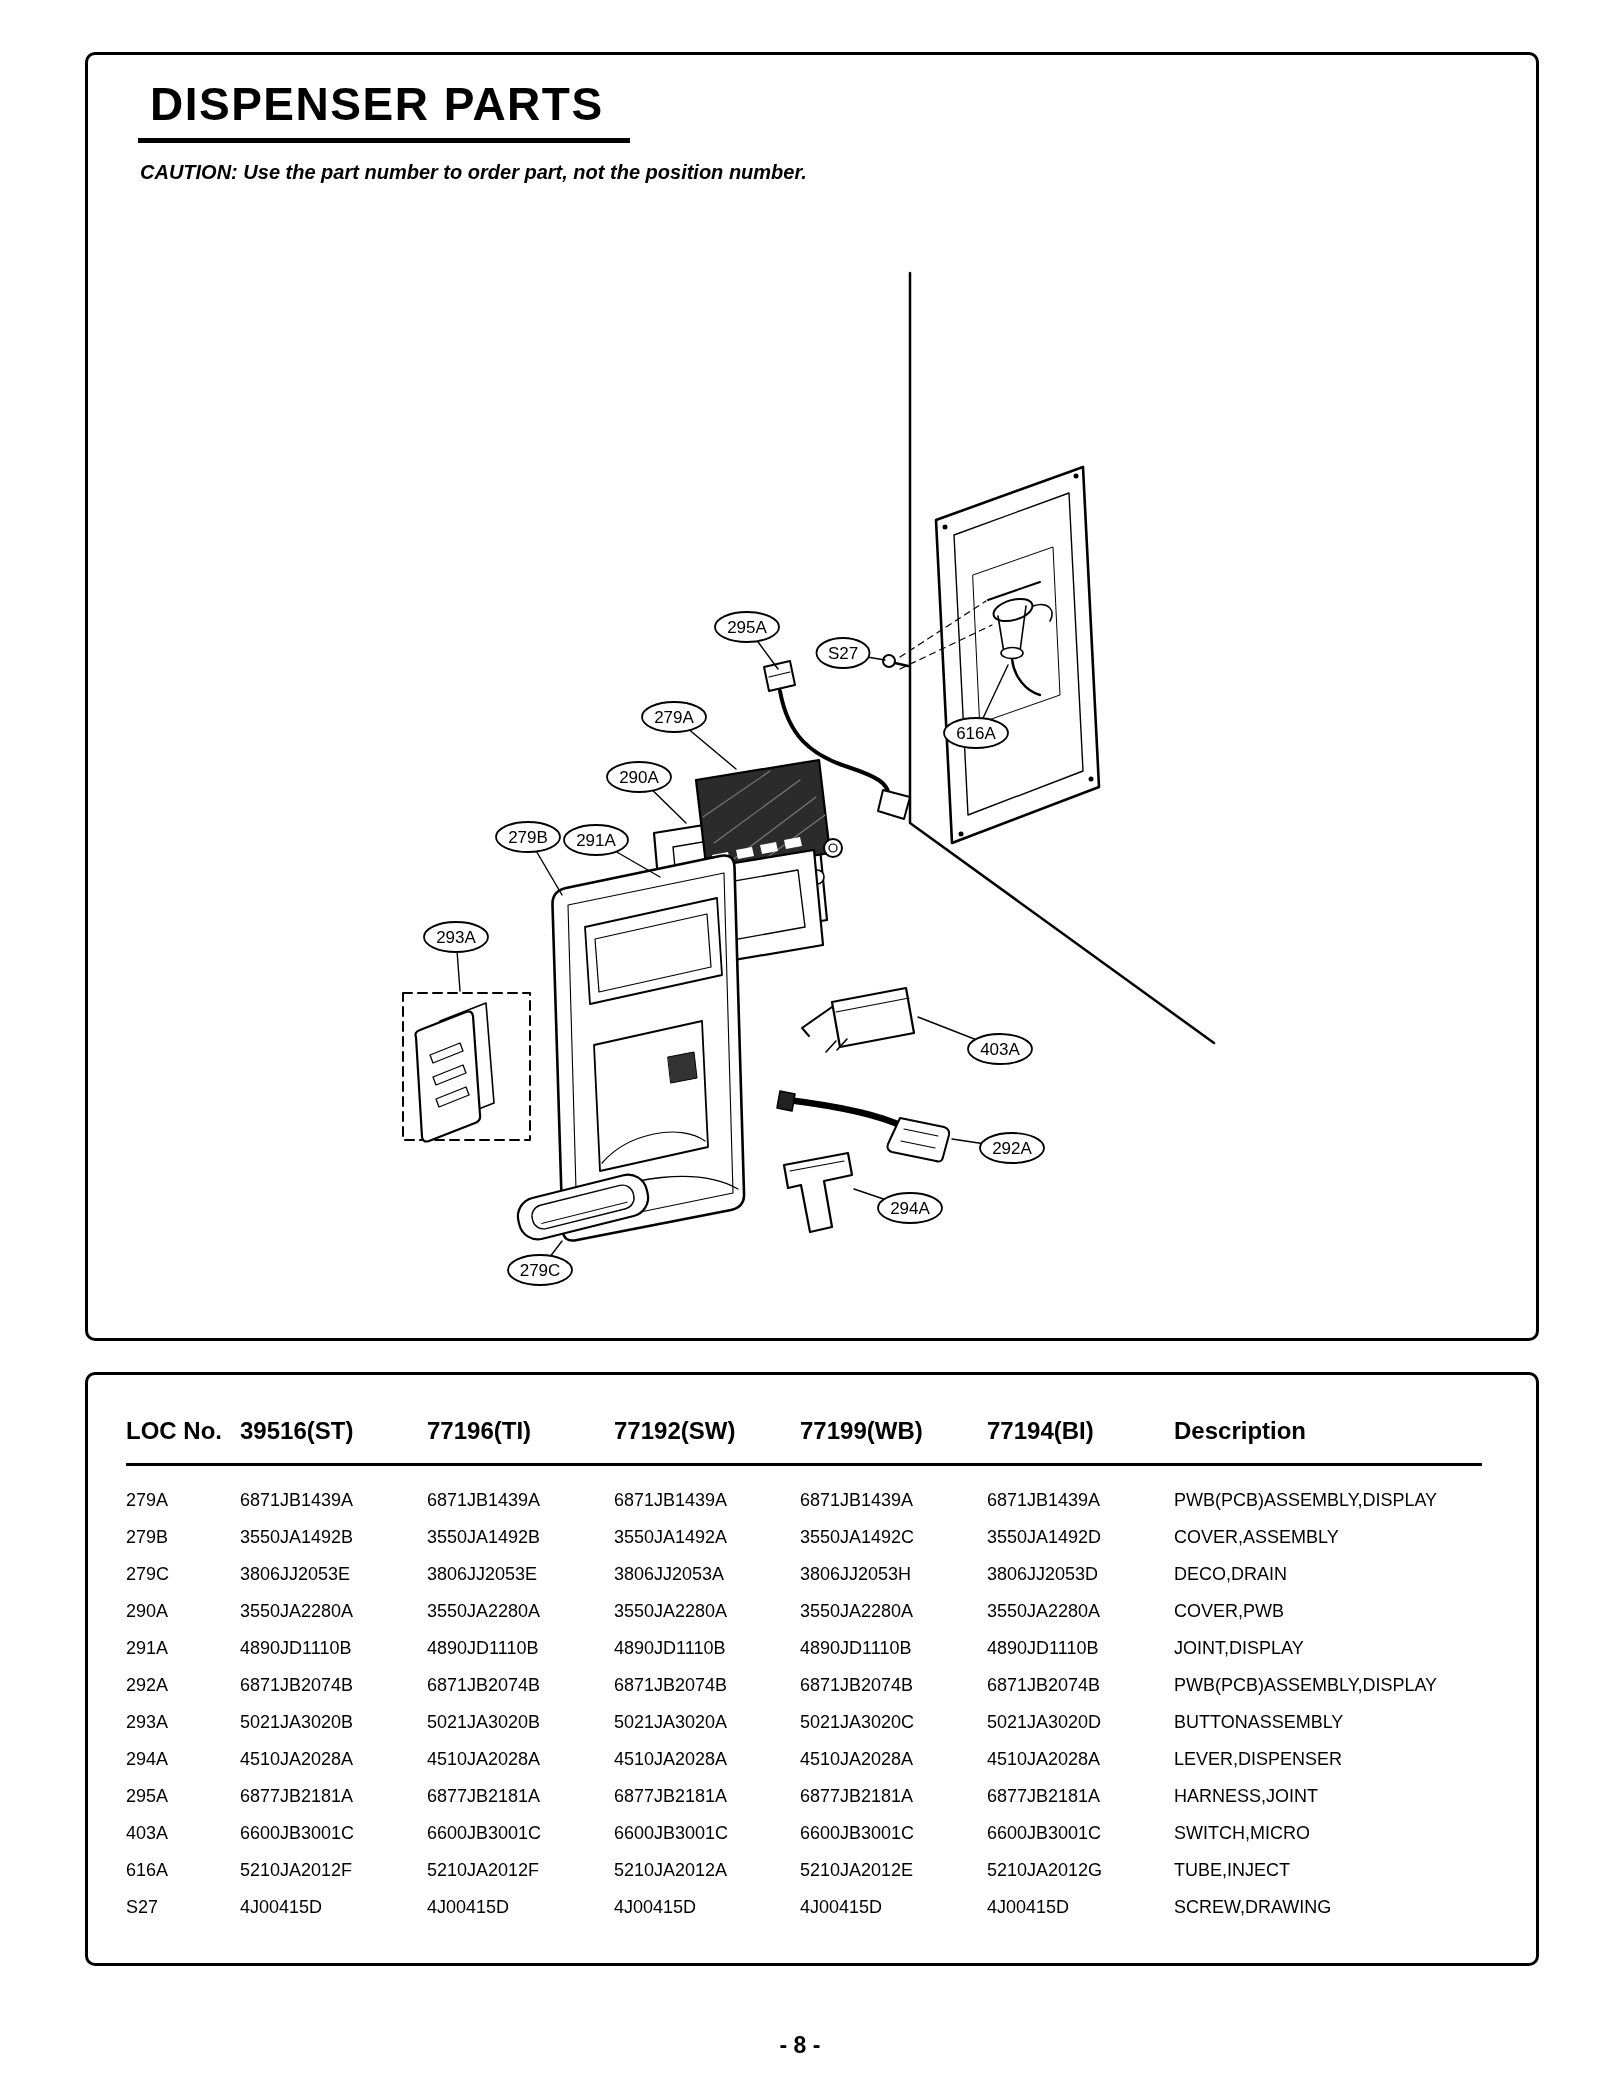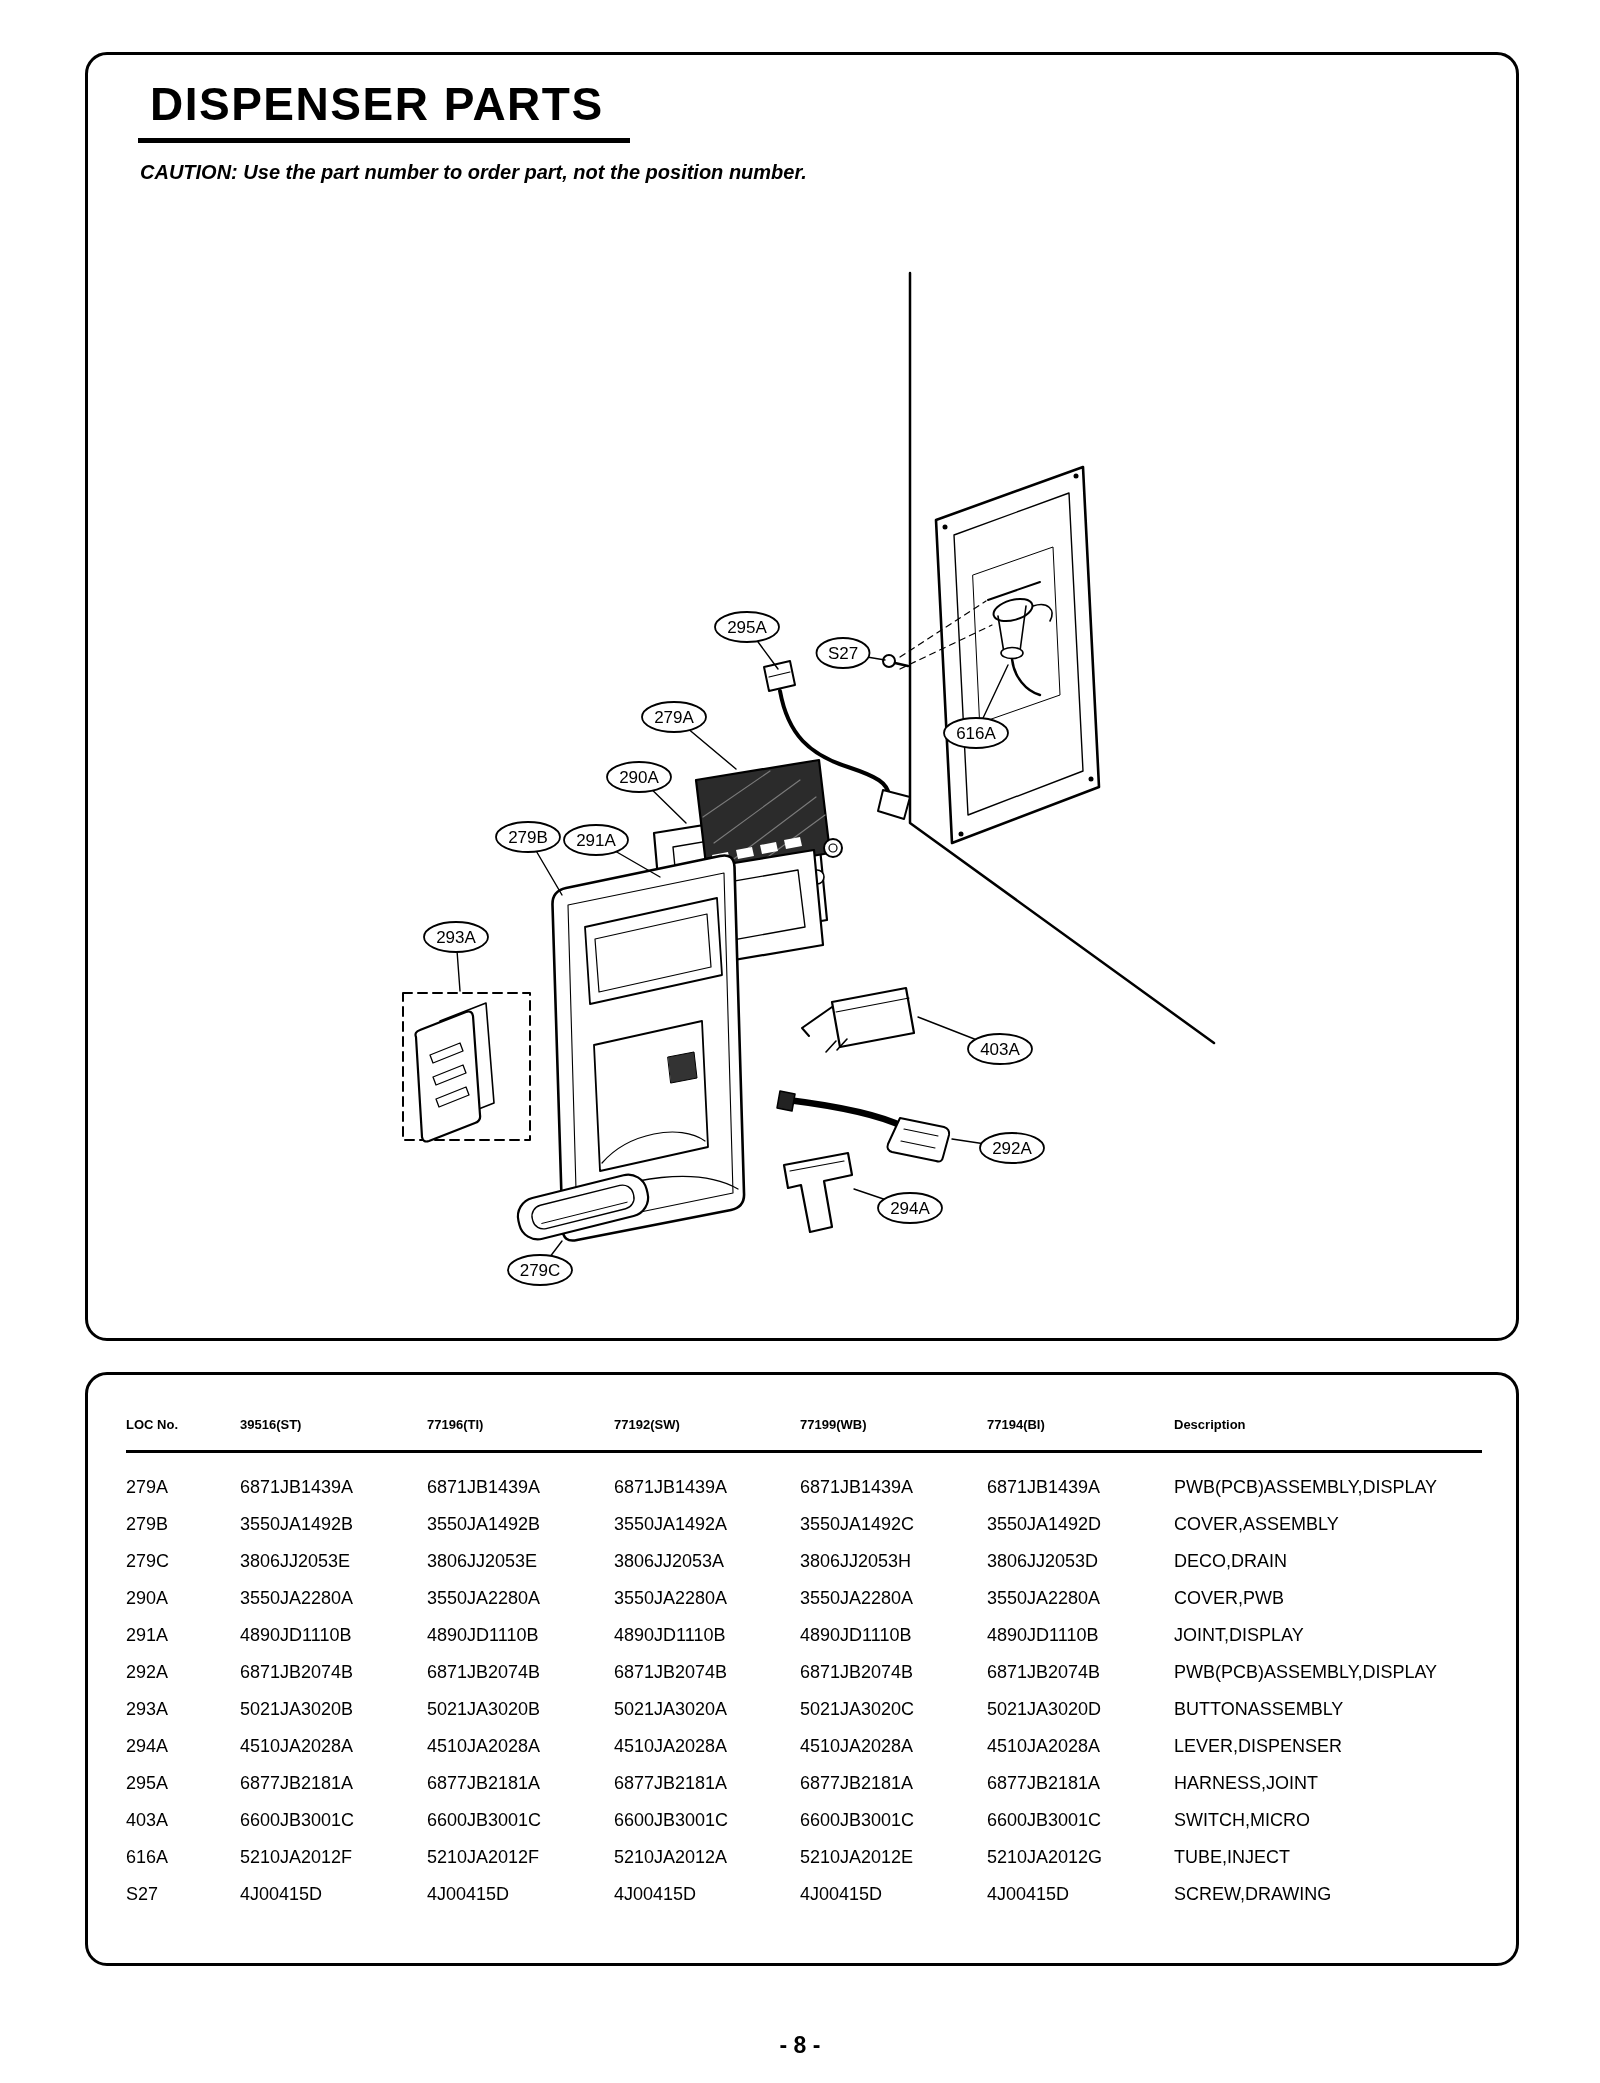--- a/index.html
+++ b/index.html
@@ -4,21 +4,21 @@
 <style>
   html,body { margin:0; padding:0; }
   body {
     width:1600px; height:2083px; position:relative;
     background:#ffffff; color:#000;
     font-family:"Liberation Sans", sans-serif;
     overflow:hidden;
   }
   .box {
     position:absolute; background:#fff;
-    border:3.5px solid #000; border-radius:22px;
+    border:3.5px solid #000; border-radius:10px;padding-left:20px;
   }
   .top-box { left:85px; top:52px; width:1428px; height:1283px; }
   .bottom-box { left:85px; top:1372px; width:1428px; height:588px; }
 
   .title {
     position:absolute; left:50px; top:22px;
     font-size:46px; font-weight:bold; letter-spacing:1.5px;
     border-bottom:5px solid #000; padding:0 26px 7px 12px;
     white-space:nowrap;
   }
@@ -33,21 +33,21 @@
     vector-effect:non-scaling-stroke;
   }
   .diagram-svg text { font-family:"Liberation Sans", sans-serif; }
 
   .parts-table {
     position:absolute; left:38px; top:42px; width:1356px;
     border-collapse:collapse; table-layout:fixed;
     font-size:18px;
   }
   .parts-table th {
-    text-align:left; font-size:13px; font-weight:bold;
+    text-align:left; font-size:24px; font-weight:bold;
     padding:0 0 18px 0; border-bottom:3px solid #000;
   }
   .parts-table th:nth-child(1), .parts-table td:nth-child(1) { width:114px; }
   .parts-table th:nth-child(2), .parts-table td:nth-child(2) { width:187px; }
   .parts-table th:nth-child(3), .parts-table td:nth-child(3) { width:187px; }
   .parts-table th:nth-child(4), .parts-table td:nth-child(4) { width:186px; }
   .parts-table th:nth-child(5), .parts-table td:nth-child(5) { width:187px;margin-top:29px; }
   .parts-table th:nth-child(6), .parts-table td:nth-child(6) { width:187px; }
   .parts-table td {
     height:37px; vertical-align:middle; padding:0;

